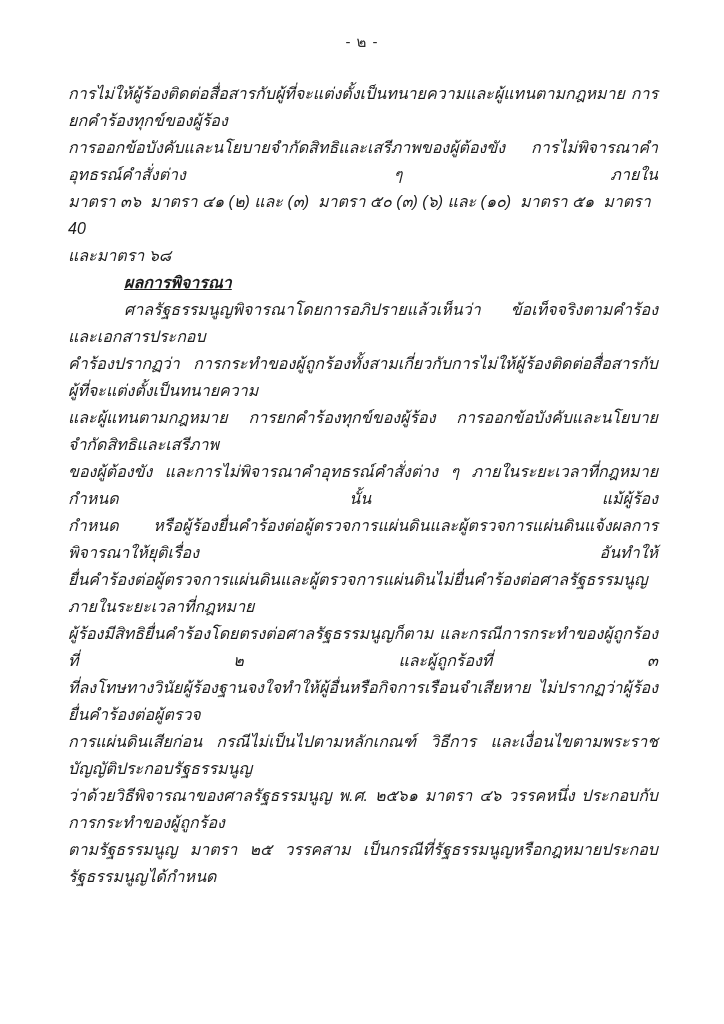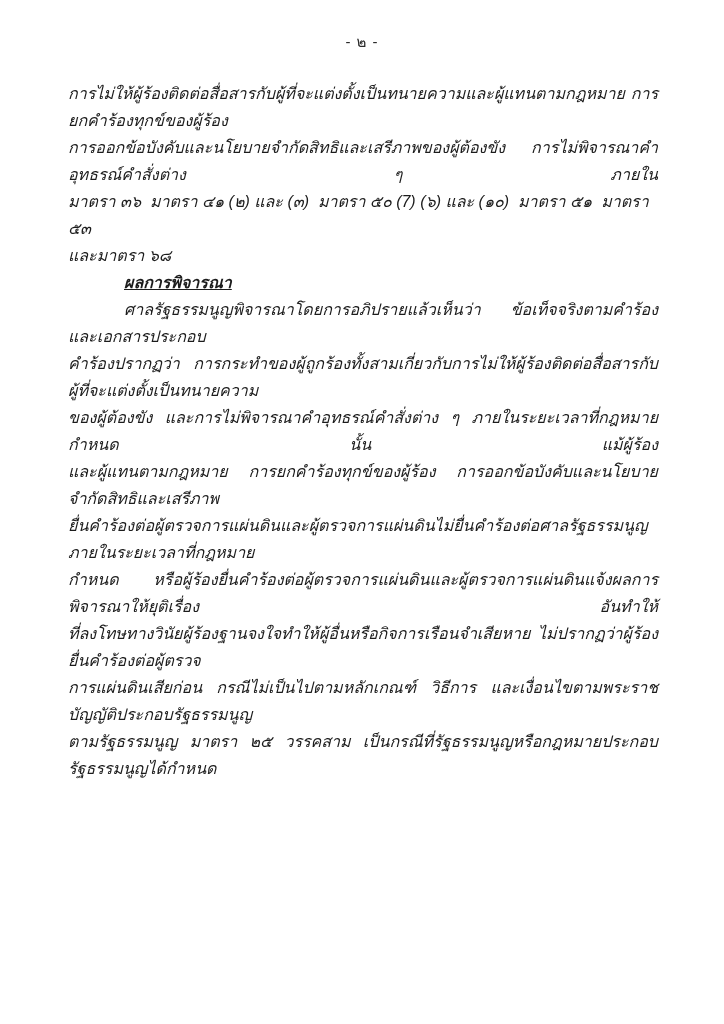--- a/index.html
+++ b/index.html
@@ -57,35 +57,37 @@
 
 <div class="page">
 
   <div class="pageno">- ๒ -</div>
 
   <div class="content">
 
     <div class="para">
       <div class="ln j">การไม่ให้ผู้ร้องติดต่อสื่อสารกับผู้ที่จะแต่งตั้งเป็นทนายความและผู้แทนตามกฎหมาย การยกคำร้องทุกข์ของผู้ร้อง</div>
       <div class="ln j">การออกข้อบังคับและนโยบายจำกัดสิทธิและเสรีภาพของผู้ต้องขัง การไม่พิจารณาคำอุทธรณ์คำสั่งต่าง ๆ ภายใน</div>
-      <div class="ln pre">มาตรา ๓๖  มาตรา ๔๑ (๒) และ (๓)  มาตรา ๕๐ (7) (๖) และ (๑๐)  มาตรา ๕๑  มาตรา ๕๓</div>
+      <div class="ln pre">มาตรา ๓๖  มาตรา ๔๑ (๒) และ (๓)  มาตรา ๕๐ (๓) (๖) และ (๑๐)  มาตรา ๕๑  มาตรา 40</div>
       <div class="ln">และมาตรา ๖๘</div>
     </div>
 
     <div class="ln ind">
       <span class="b u">ผลการพิจารณา</span>
     </div>
 
     <div class="para">
       <div class="ln j ind">ศาลรัฐธรรมนูญพิจารณาโดยการอภิปรายแล้วเห็นว่า ข้อเท็จจริงตามคำร้องและเอกสารประกอบ</div>
       <div class="ln j">คำร้องปรากฏว่า การกระทำของผู้ถูกร้องทั้งสามเกี่ยวกับการไม่ให้ผู้ร้องติดต่อสื่อสารกับผู้ที่จะแต่งตั้งเป็นทนายความ</div>
+      <div class="ln j">และผู้แทนตามกฎหมาย การยกคำร้องทุกข์ของผู้ร้อง การออกข้อบังคับและนโยบายจำกัดสิทธิและเสรีภาพ</div>
       <div class="ln j">ของผู้ต้องขัง และการไม่พิจารณาคำอุทธรณ์คำสั่งต่าง ๆ ภายในระยะเวลาที่กฎหมายกำหนด นั้น แม้ผู้ร้อง</div>
-      <div class="ln j">และผู้แทนตามกฎหมาย การยกคำร้องทุกข์ของผู้ร้อง การออกข้อบังคับและนโยบายจำกัดสิทธิและเสรีภาพ</div>
+      <div class="ln j">กำหนด หรือผู้ร้องยื่นคำร้องต่อผู้ตรวจการแผ่นดินและผู้ตรวจการแผ่นดินแจ้งผลการพิจารณาให้ยุติเรื่อง อันทำให้</div>
       <div class="ln j">ยื่นคำร้องต่อผู้ตรวจการแผ่นดินและผู้ตรวจการแผ่นดินไม่ยื่นคำร้องต่อศาลรัฐธรรมนูญภายในระยะเวลาที่กฎหมาย</div>
-      <div class="ln j">กำหนด หรือผู้ร้องยื่นคำร้องต่อผู้ตรวจการแผ่นดินและผู้ตรวจการแผ่นดินแจ้งผลการพิจารณาให้ยุติเรื่อง อันทำให้</div>
+      <div class="ln j">ผู้ร้องมีสิทธิยื่นคำร้องโดยตรงต่อศาลรัฐธรรมนูญก็ตาม และกรณีการกระทำของผู้ถูกร้องที่ ๒ และผู้ถูกร้องที่ ๓</div>
       <div class="ln j">ที่ลงโทษทางวินัยผู้ร้องฐานจงใจทำให้ผู้อื่นหรือกิจการเรือนจำเสียหาย ไม่ปรากฏว่าผู้ร้องยื่นคำร้องต่อผู้ตรวจ</div>
       <div class="ln j">การแผ่นดินเสียก่อน กรณีไม่เป็นไปตามหลักเกณฑ์ วิธีการ และเงื่อนไขตามพระราชบัญญัติประกอบรัฐธรรมนูญ</div>
+      <div class="ln j">ว่าด้วยวิธีพิจารณาของศาลรัฐธรรมนูญ พ.ศ. ๒๕๖๑ มาตรา ๔๖ วรรคหนึ่ง ประกอบกับการกระทำของผู้ถูกร้อง</div>
       <div class="ln j">ตามรัฐธรรมนูญ มาตรา ๒๕ วรรคสาม เป็นกรณีที่รัฐธรรมนูญหรือกฎหมายประกอบรัฐธรรมนูญได้กำหนด</div>
 
     </div>
 
   </div>
 </div>
 
 </body></html>

